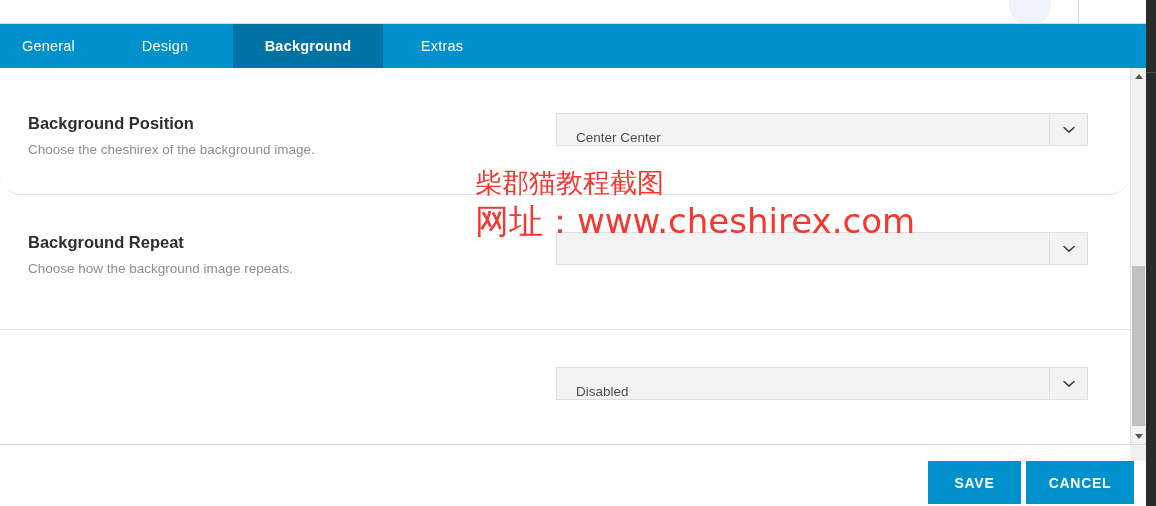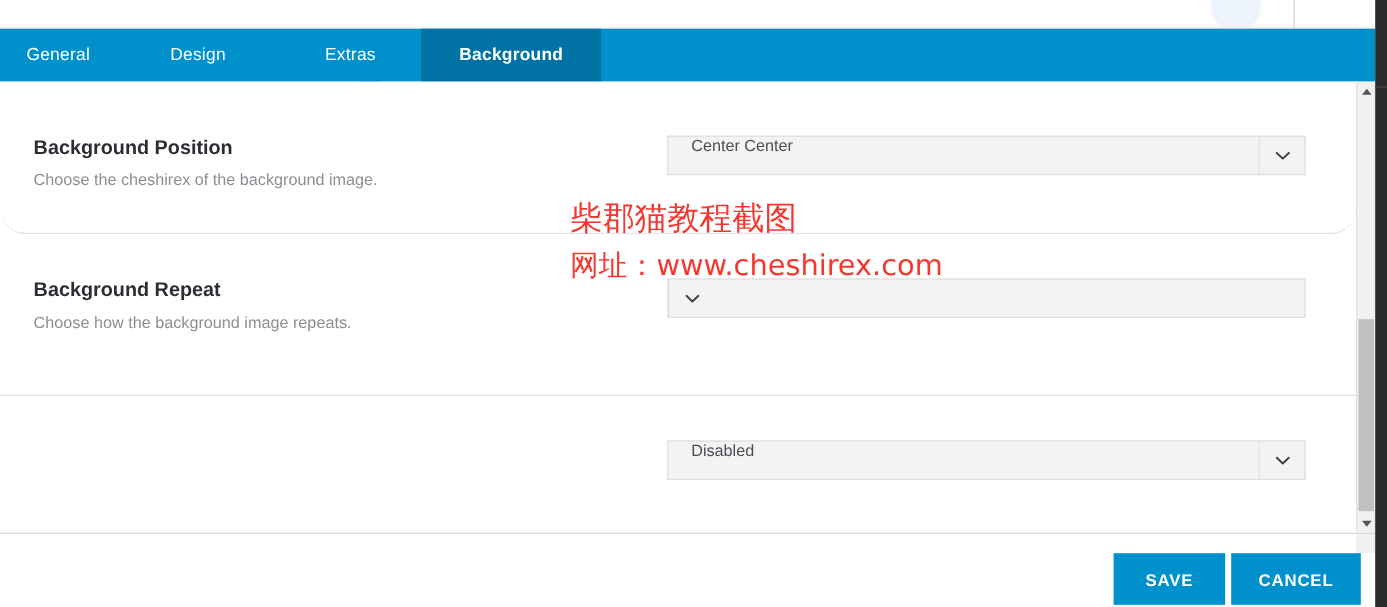--- a/index.html
+++ b/index.html
@@ -146,21 +146,21 @@
 
   
   .select {
     position: absolute;
     left: 556px;
     width: 532px;
     height: 33px;
     background: #f3f3f3;
     border: 1px solid #dedede;
     display: flex;
-    align-items: flex-start;
+    align-items: flex-end;
     cursor: pointer;
   }
   .row:first-child .select { top: 45px; }
   .row:nth-child(2) .select { top: 37px; flex-direction: column; }
   .row:nth-child(3) .select { top: 37px; }
 
   .select-value {
     flex: 1;
     padding-left: 19px;
     font-size: 13.5px;
@@ -259,44 +259,44 @@
     position: absolute;
     left: 475px;
     top: 163px;
     color: #f4372f;
     font-family: "DejaVu Sans", sans-serif;
     font-size: 27px;
     line-height: 39px;
     white-space: nowrap;
     pointer-events: none;
   }
-  .watermark .wm-line2 { font-size: 24px; text-align: center; }
+  .watermark .wm-line2 { font-size: 34px; text-align: center; }
 </style>
 </head>
 <body>
 
 <div id="app">
 
   <div class="top-sliver">
     <div class="top-circle"></div>
     <div class="top-divider"></div>
   </div>
 
   <div class="tabbar">
     <div class="tab t-general">
       <span>General</span>
     </div>
     <div class="tab t-design">
       <span>Design</span>
     </div>
+    <div class="tab t-background">
+      <span>Background</span>
+    </div>
     <div class="tab t-extras">
       <span>Extras</span>
-    </div>
-    <div class="tab t-background">
-      <span>Background</span>
     </div>
   </div>
   <div class="tab-pointer"></div>
 
   <div class="panel">
 
     <div class="row">
       <div class="row-label">
         <div class="row-title">Background Position</div>
         <div class="row-desc">Choose the cheshirex of the background image.</div>

